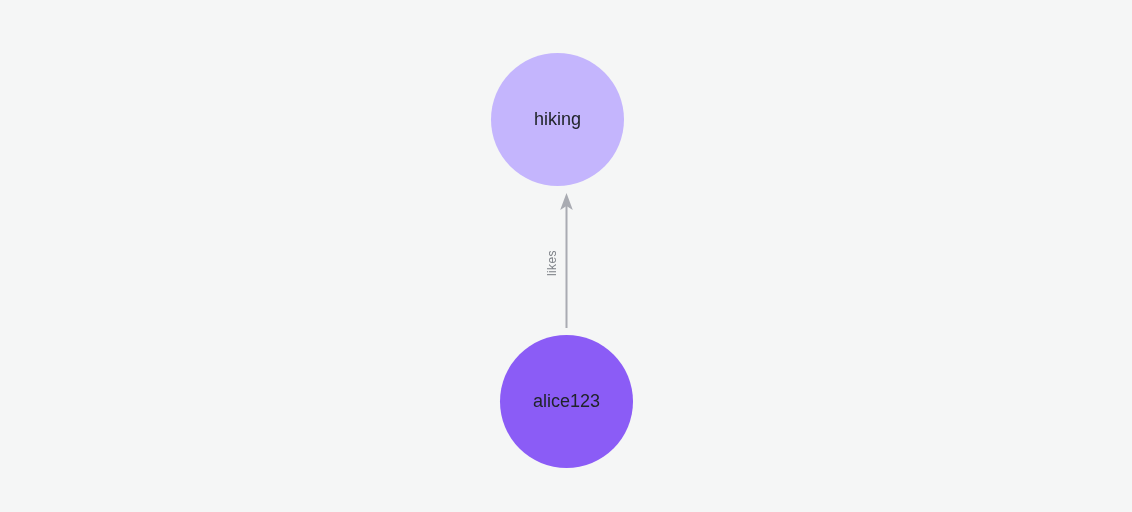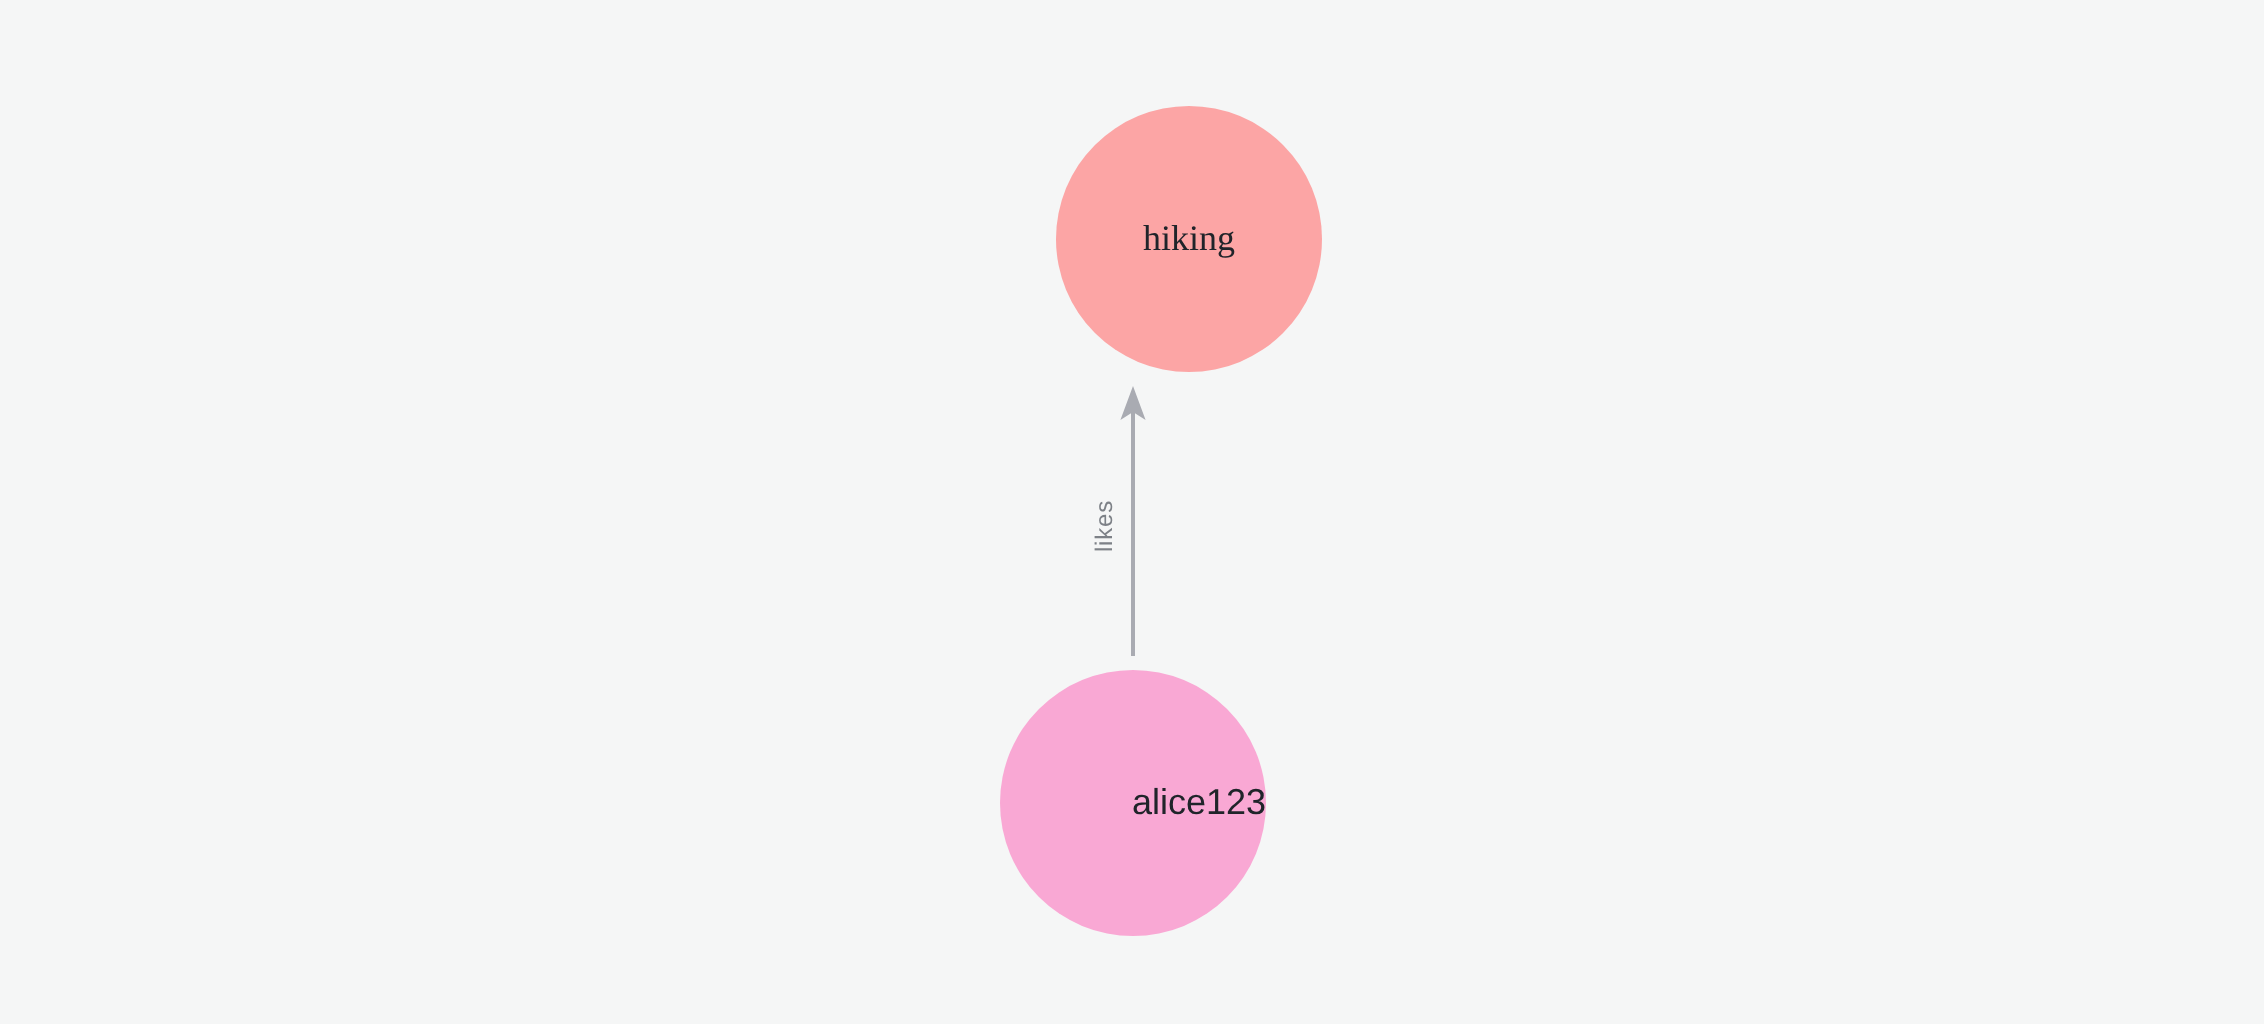--- a/index.html
+++ b/index.html
@@ -24,30 +24,28 @@
     position: absolute;
     width: 133px;
     height: 133px;
     border-radius: 50%;
     display: flex;
     align-items: center;
     justify-content: center;
     cursor: pointer;
   }
   .node--hiking {
-    left: 528px;
+    left: 491px;
     top: 53px;
-    background: #fca5a5;
-    font-family: Liberation Serif, serif;
+    background: #c4b5fd;
   }
   .node--alice123 {
     left: 500px;
     top: 335px;
-    background: #f9a8d4;
-    justify-content: flex-end;
+    background: #8b5cf6;
   }
   .node__label {
     font-size: 18px;
     color: #20242a;
     white-space: nowrap;
     user-select: none;
   }
   .edge-svg {
     position: absolute;
     left: 0; top: 0;

